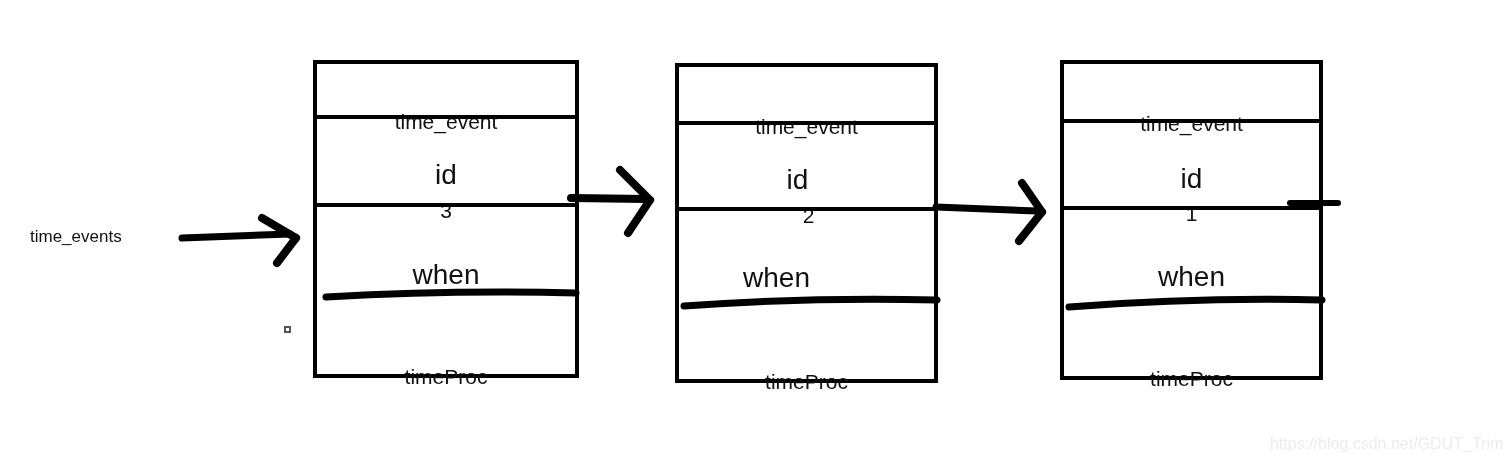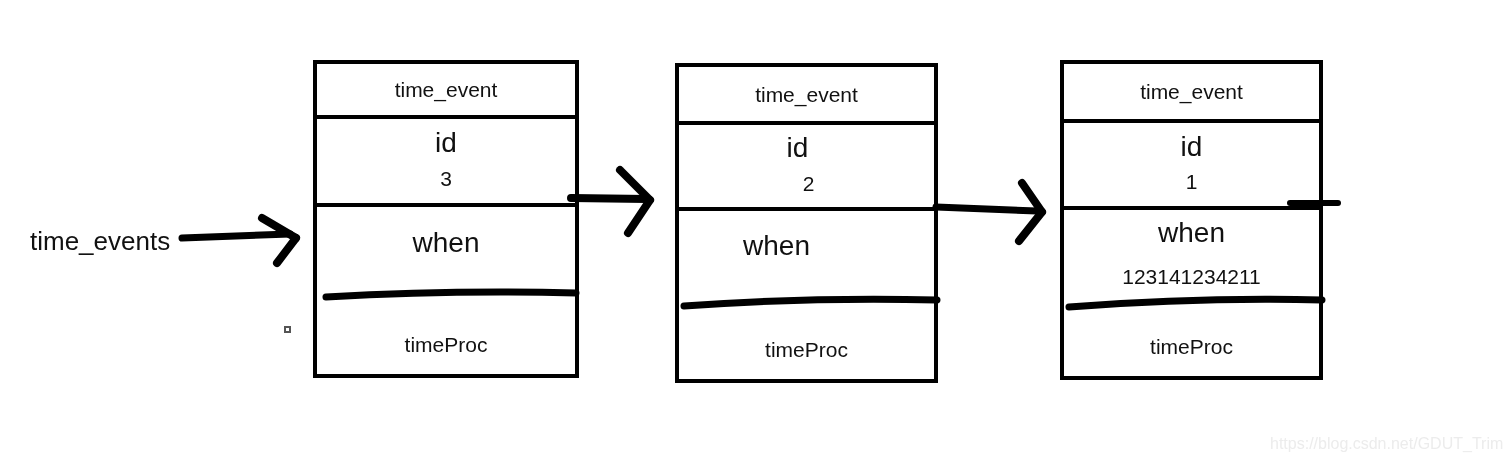--- a/index.html
+++ b/index.html
@@ -32,20 +32,21 @@
     box-sizing: border-box;
     position: relative;
     text-align: center;
   }
   .row-title {
     font-size: 21px;
     line-height: 1;
     display: flex;
     align-items: center;
     justify-content: center;
+    margin-top: 32px;
   }
   .row-field {
     display: flex;
     flex-direction: column;
     align-items: center;
     justify-content: center;
   }
   .field-name {
     font-size: 28px;
     line-height: 1.1;
@@ -95,21 +96,21 @@
     position: absolute;
     inset: 0;
     pointer-events: none;
   }
 
   
   #caption-time-events {
     position: absolute;
     left: 30px;
     top: 228px;
-    font-size: 26px;
+    font-size: 17px;
     line-height: 1;
     white-space: nowrap;
   }
 
   
   #artifact-square {
     position: absolute;
     left: 284px;
     top: 326px;
     width: 7px;
@@ -175,21 +176,20 @@
     <div class="div-line" style="top:55px;"></div>
 
     <div class="row row-field r-id">
       <div class="field-name">id</div>
       <div class="field-value">1</div>
     </div>
     <div class="div-line" style="top:142px;"></div>
 
     <div class="row row-field r-when">
       <div class="field-name">when</div>
-      <div class="field-value">123141234211</div>
     </div>
 
     <div class="row row-title r-proc" style="margin-top:6px;">timeProc</div>
   </div>
 
   <svg class="ink" width="1509" height="466" viewBox="0 0 1509 466">
 
     <g>
       <path d="M182 238 L290 234" stroke="#000" stroke-width="7" stroke-linecap="round" fill="none"></path>
       <path d="M262 218 L296 238" stroke="#000" stroke-width="8" stroke-linecap="round" fill="none"></path>

